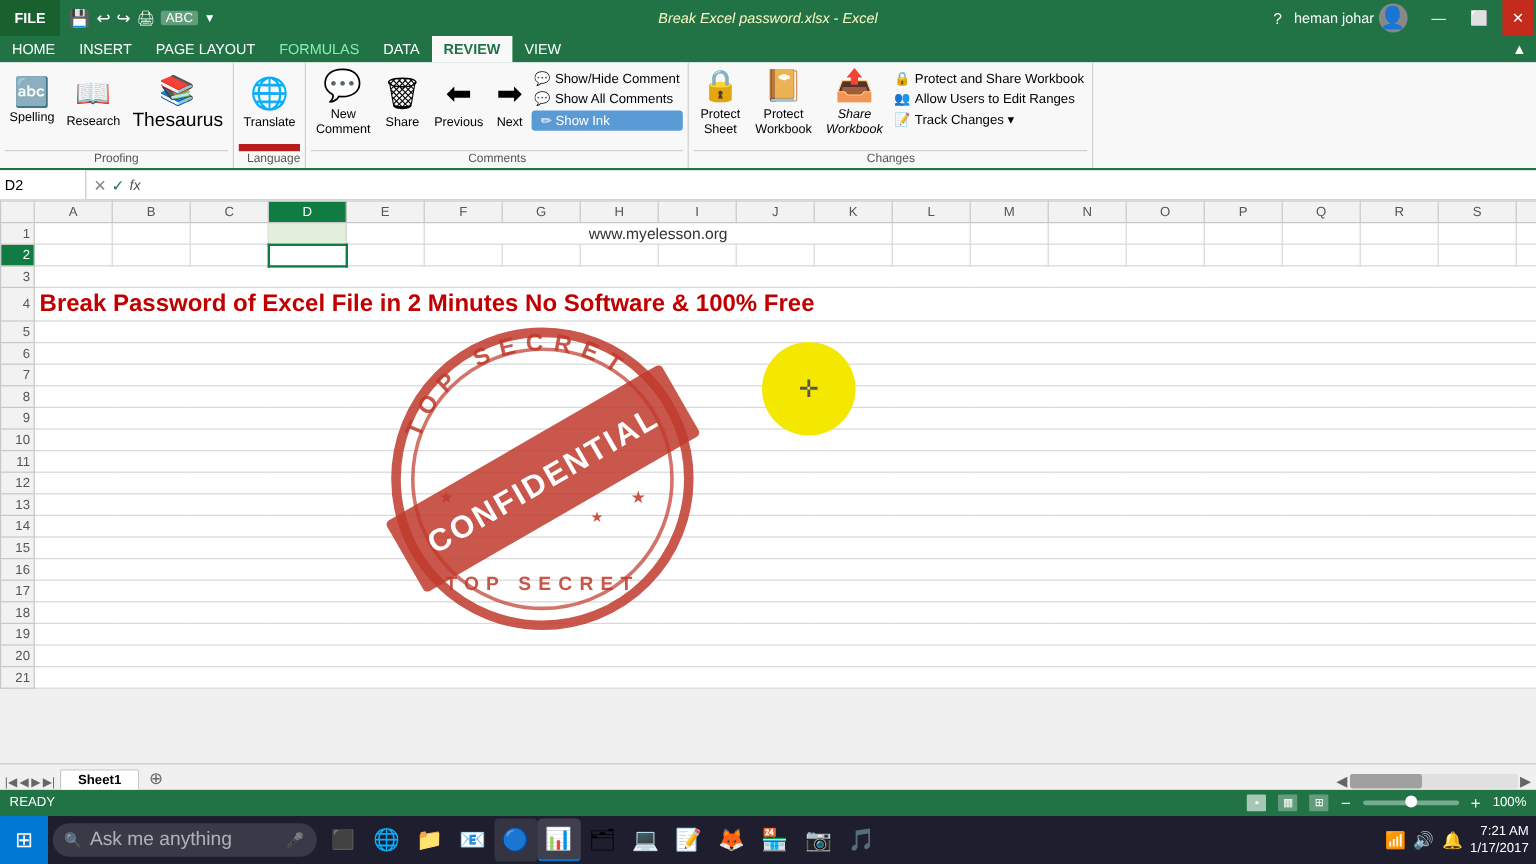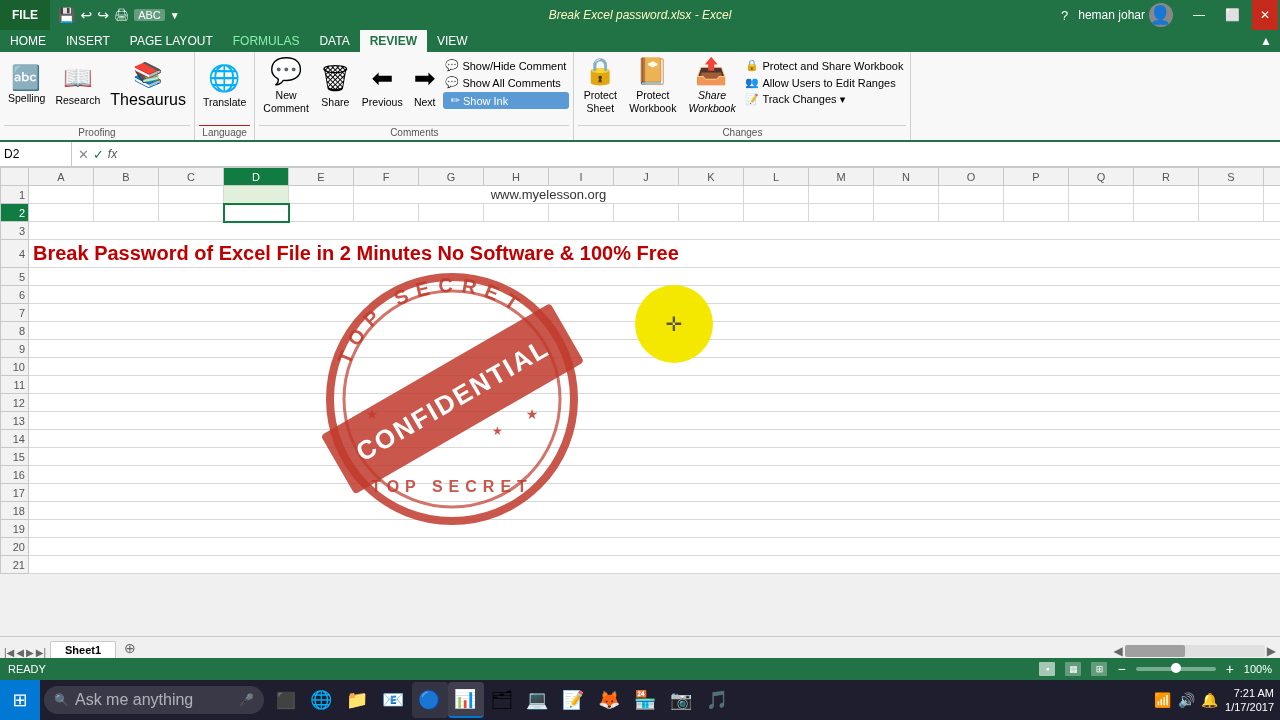--- a/index.html
+++ b/index.html
@@ -80,21 +80,21 @@
       <div style="font-size:10px; color:#555; text-align:center; border-top:1px solid #d0d0d0; padding:1px 0 2px 0;">Proofing</div>
     </div>
 
     <div style="display:flex; flex-direction:column; padding:2px 4px 0 4px; border-right:1px solid #d0d0d0;">
       <div style="display:flex; gap:2px; flex:1; align-items:flex-start; padding-top:2px;">
         <div style="display:flex; flex-direction:column; align-items:center; cursor:pointer; padding:2px 4px; border-radius:3px; min-width:42px; font-size:10.5px; text-align:center; height:58px; justify-content:center;">
           <div style="font-size:26px;">🌐</div>
           <div style="font-size:10.5px; margin-top:2px;">Translate</div>
         </div>
       </div>
-      <div style="font-size:10px; color:#555; text-align:center; border-top:1px solid #b91c1c; padding:1px 0 2px 0;">Language</div>
+      <div style="font-size:10px; color:#555; text-align:right; border-top:6px solid #b91c1c; padding:1px 0 2px 0;">Language</div>
     </div>
 
     <div style="display:flex; flex-direction:column; padding:2px 4px 0 4px; border-right:1px solid #d0d0d0;">
       <div style="display:flex; gap:2px; flex:1; align-items:flex-start; padding-top:2px;">
 
         <div style="display:flex; flex-direction:column; align-items:center; cursor:pointer; padding:2px 4px; border-radius:3px; min-width:36px; font-size:10.5px; text-align:center; height:58px; justify-content:center;">
           <div style="font-size:26px;">💬</div>
           <div style="font-size:10.5px; margin-top:2px; line-height:1.2;">New<br>Comment</div>
         </div>
         <div style="display:flex; flex-direction:column; align-items:center; cursor:pointer; padding:2px 4px; border-radius:3px; min-width:32px; font-size:10.5px; text-align:center; height:58px; justify-content:center;">

